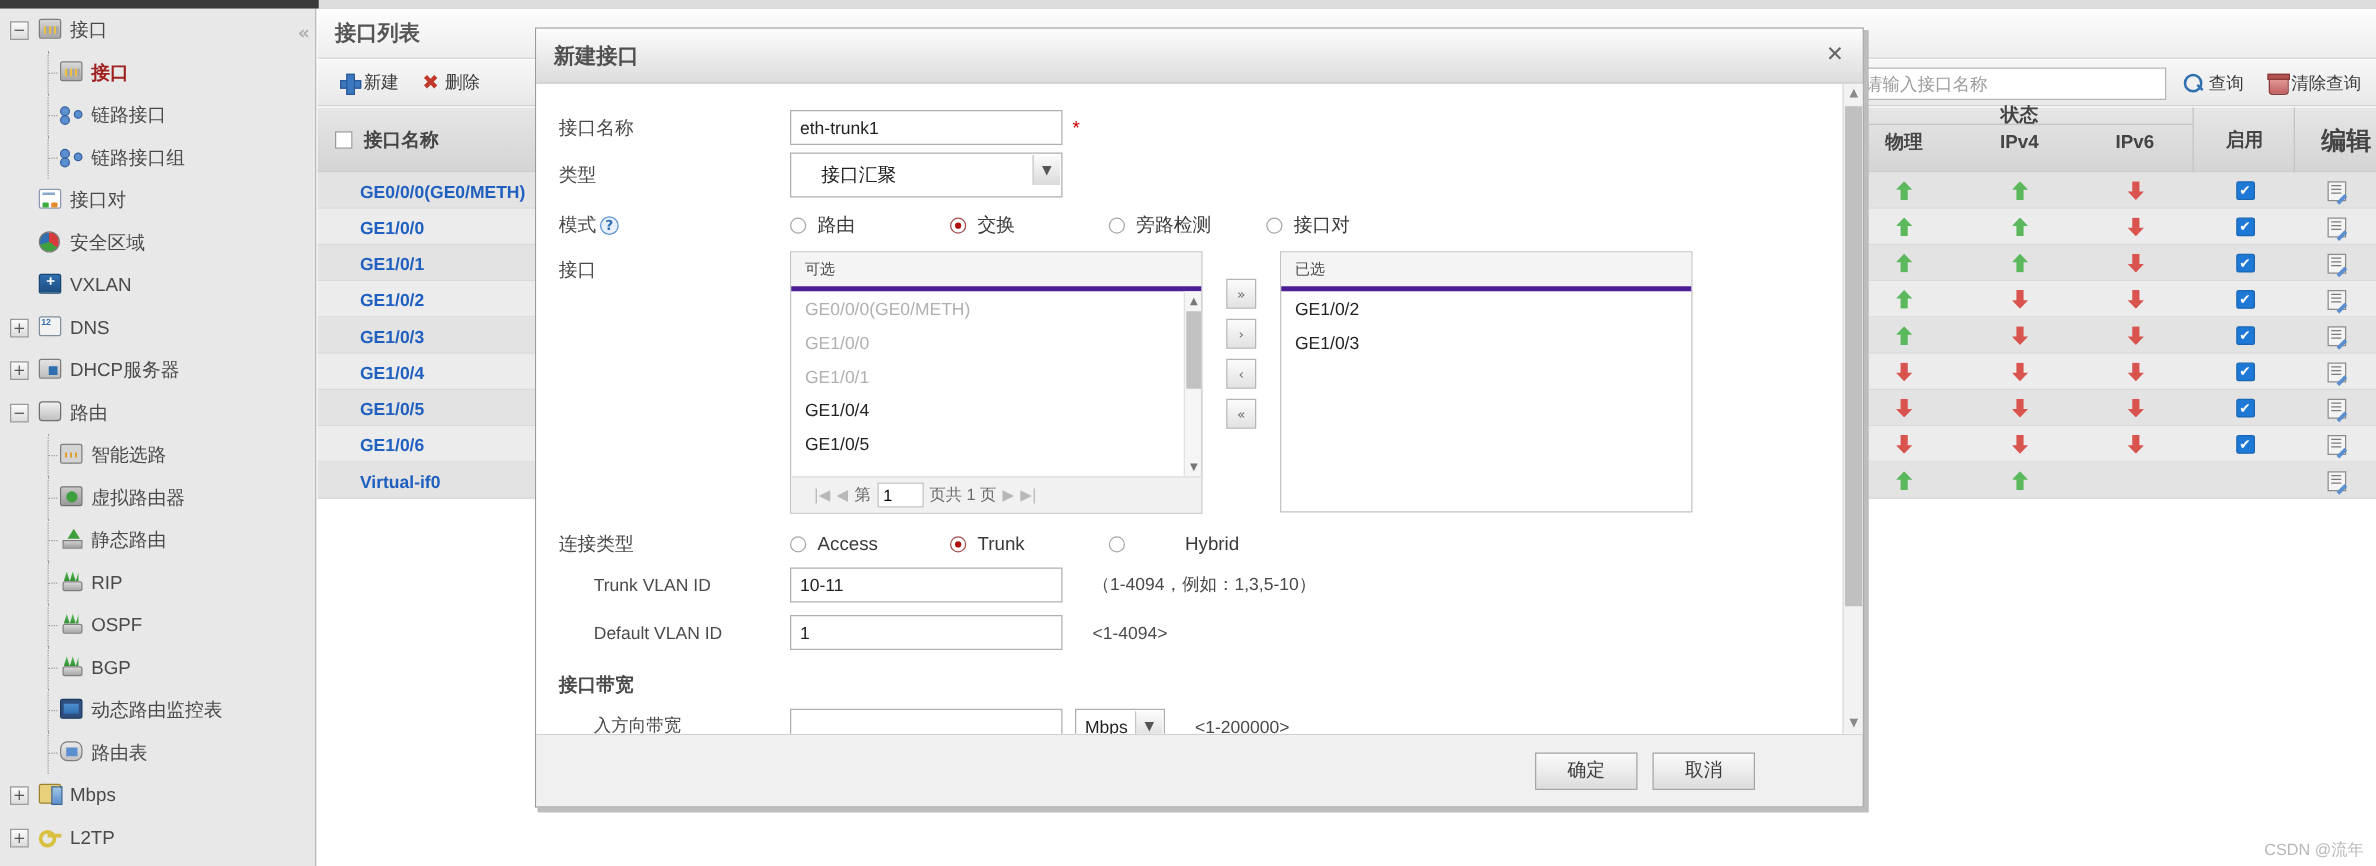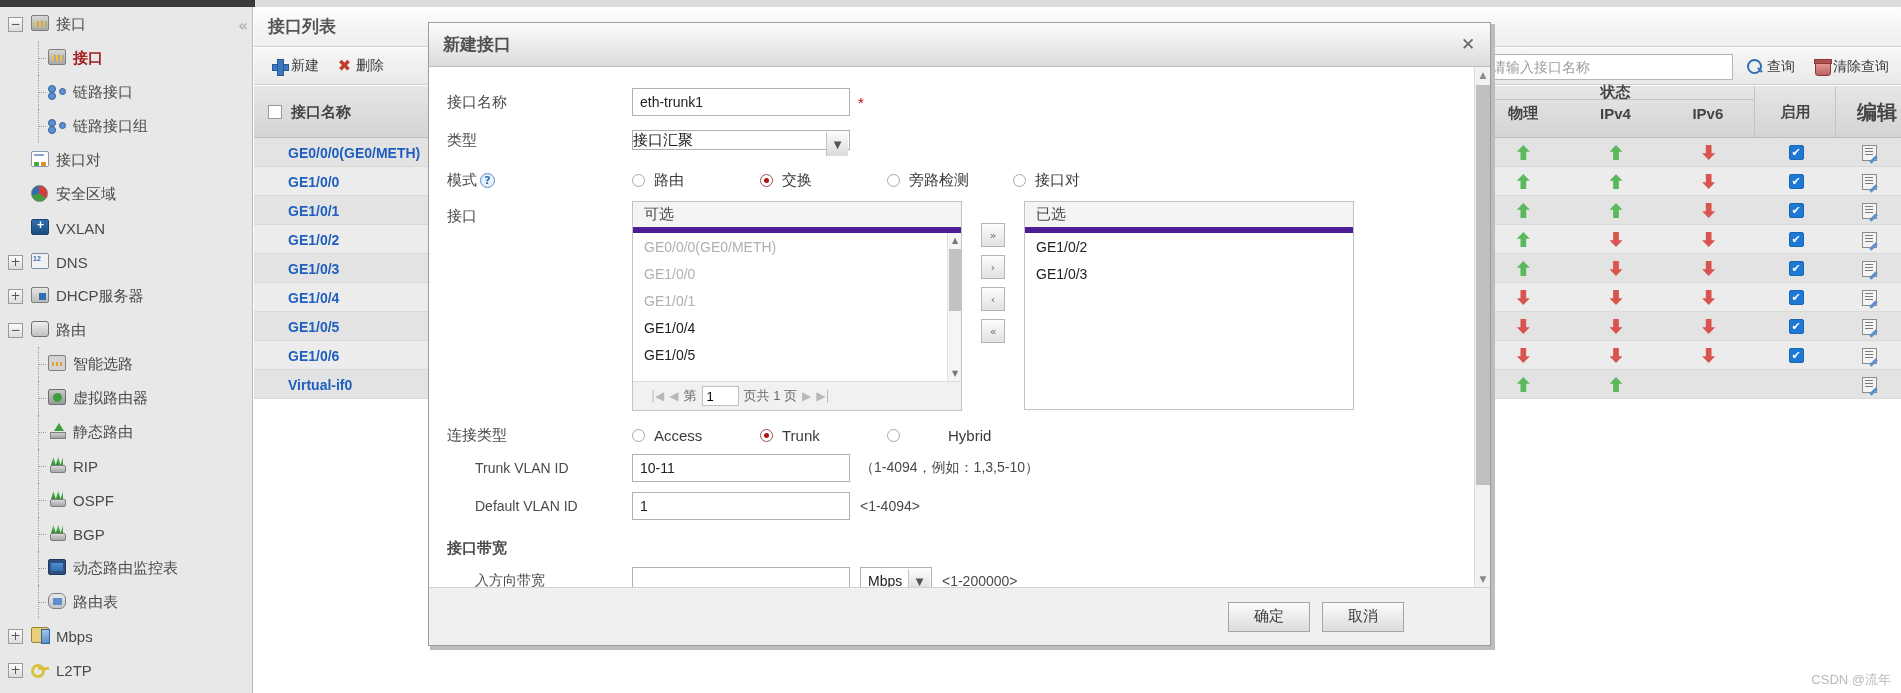--- a/index.html
+++ b/index.html
@@ -320,22 +320,22 @@
   .frow { display:flex; align-items:center; min-height:38px; padding-left:18px; }
   .flabel { width:185px; font-size:15px; color:#4a4a4a; flex:0 0 auto; }
   .flabel.indent { padding-left:28px; font-size:14px; }
   .ftext {
     width:218px; height:28px; border:1px solid #b0b0b0; background:#fff;
     padding:0 7px; font-size:14px; color:#222;
     font-family:"Liberation Sans", sans-serif;
   }
   .req { color:#cc0000; margin-left:8px; font-size:15px; }
   .fsel {
-    width:218px; height:20px; border:1px solid #b0b0b0; background:#fff;
-    display:flex; align-items:center; padding-left:0; font-size:15px; color:#222;
+    width:218px; height:36px; border:1px solid #b0b0b0; background:#fff;
+    display:flex; align-items:center; padding-left:24px; font-size:15px; color:#222;
     position:relative;
   }
   .fsel-btn {
     position:absolute; right:1px; top:1px; width:22px; height:24px;
     background:linear-gradient(#fcfcfc,#dadada); border-left:1px solid #c4c4c4;
     display:flex; align-items:center; justify-content:center;
     font-size:10px; color:#555; font-family:"DejaVu Sans",sans-serif;
   }
   .help-ico {
     display:inline-block; width:15px; height:15px; border-radius:50%;
@@ -356,23 +356,23 @@
     border-radius:50%; background:#b01010;
   }
 
   
   .dual { display:flex; align-items:flex-start; padding-left:18px; }
   .dual-label { width:185px; font-size:15px; color:#4a4a4a; padding-top:6px; flex:0 0 auto; }
   .listbox {
     width:330px; border:1px solid #c3c3c3; background:#fff;
   }
   .listbox-head {
-    height:31px; background:#f4f4f4; border-bottom:6px solid #4c1d95;
+    height:31px; background:#f4f4f4; border-bottom:4px solid #4c1d95;
     display:flex; align-items:center; padding-left:11px;
-    font-size:15px; color:#4a4a4a;
+    font-size:12px; color:#4a4a4a;
   }
   .listbox-body { height:148px; position:relative; overflow:hidden; }
   .lb-item {
     height:27px; display:flex; align-items:center; padding-left:11px;
     font-size:14px; color:#222;
   }
   .lb-item.dim { color:#b0b0b0; }
   .lb-scroll {
     position:absolute; right:0; top:0; width:14px; height:148px;
     background:#f5f5f5; border-left:1px solid #e0e0e0;
@@ -393,21 +393,21 @@
     text-align:left; padding-left:4px; font-size:13px;
     font-family:"Liberation Sans",sans-serif;
   }
   .xfer { width:62px; display:flex; flex-direction:column; align-items:center; gap:8px; padding-top:22px; }
   .xfer-btn {
     width:24px; height:24px; border:1px solid #b5b5b5;
     background:linear-gradient(#fcfcfc,#e2e2e2);
     display:flex; align-items:center; justify-content:center;
     font-size:11px; color:#6b6b6b; font-family:"DejaVu Sans",sans-serif;
   }
-  .hint { font-size:14px; color:#4a4a4a; margin-left:10px; }
+  .hint { font-size:14px; color:#4a4a4a; margin-left:24px; }
   .sect-title { font-size:15px; font-weight:bold; color:#4a4a4a; padding:14px 0 4px 18px; }
   .unit-sel {
     width:72px; height:28px; border:1px solid #b0b0b0; background:#fff;
     display:flex; align-items:center; padding-left:7px; font-size:14px; color:#222;
     position:relative; margin-left:10px;
   }
 
   
   .watermark {
     position:absolute; right:10px; bottom:4px;

